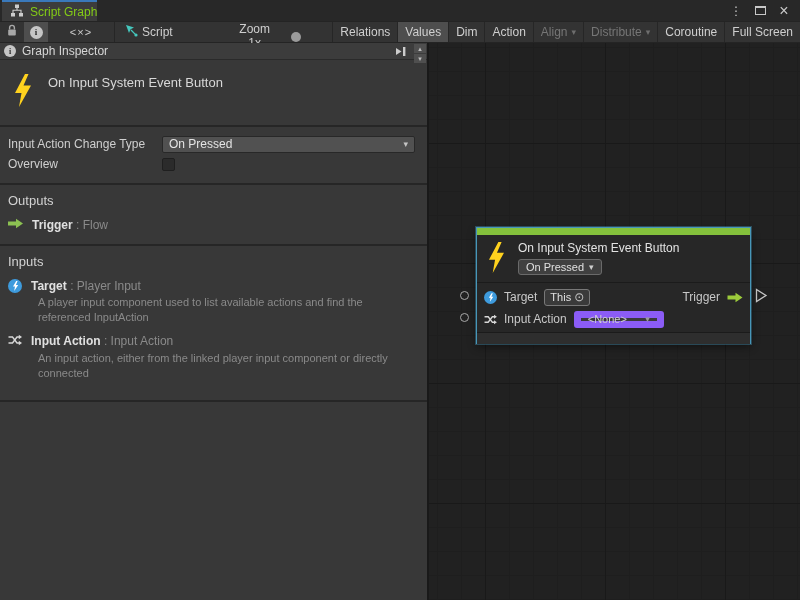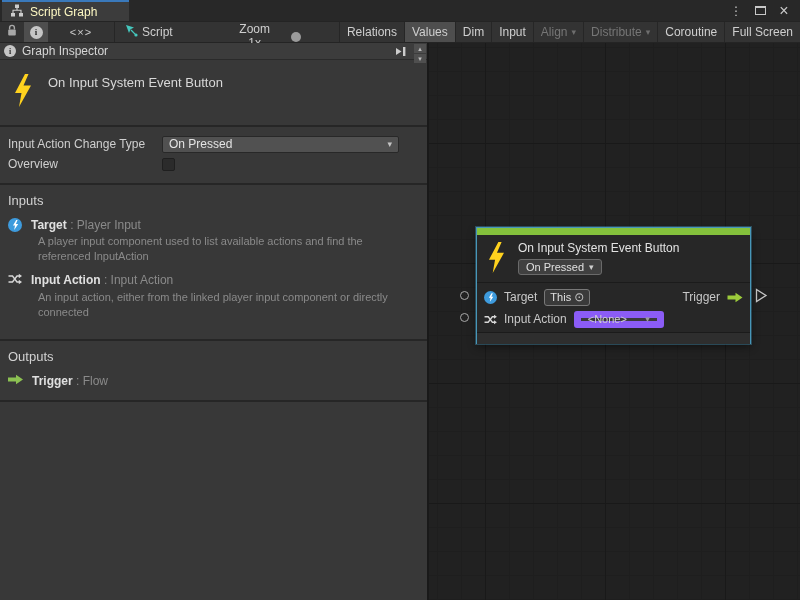--- a/index.html
+++ b/index.html
@@ -2,22 +2,22 @@
 <html><head>
 <meta charset="utf-8">
 <style>
   * { margin:0; padding:0; box-sizing:border-box; }
   html,body { width:800px; height:600px; background:#282828; overflow:hidden;
     font-family:"Liberation Sans", sans-serif; -webkit-font-smoothing:antialiased; }
   .app { position:relative; width:800px; height:600px; display:flex; flex-direction:column; background:#282828; }
 
   
   .tabbar { height:21px; background:#282828; display:flex; align-items:stretch; flex:none; }
-  .tab { display:flex; align-items:center; gap:6px; padding:0 32px 0 8px; background:#3c3c3c;
-    border-top:2px solid #3a79bb; color:#fef9c3; font-size:12px; margin-left:2px; }
+  .tab { display:flex; align-items:center; gap:6px; padding:0 0 0 8px; background:#3c3c3c;
+    border-top:2px solid #3a79bb; color:#84cc16; font-size:12px; margin-left:2px; }
   .tab svg { flex:none; }
   .win-controls { margin-left:auto; display:flex; align-items:center; gap:4px; padding-right:6px; color:#c8c8c8; }
   .win-btn { width:20px; height:18px; display:flex; align-items:center; justify-content:center; font-size:13px; color:#c8c8c8; }
   .win-btn.kebab { font-size:12px; letter-spacing:0; }
   .maxi { width:11px; height:9px; border:1.5px solid #c8c8c8; border-top-width:2.5px; }
 
   
   .toolbar { height:22px; background:#333333; border-top:1px solid #242424; border-bottom:1px solid #242424;
     display:flex; align-items:stretch; font-size:12px; color:#cfcfcf; flex:none; }
   .tbtn { display:flex; align-items:center; justify-content:center; padding:0 7px; gap:4px; white-space:nowrap; }
@@ -46,21 +46,21 @@
     gap:6px; padding:0 4px; font-size:12px; color:#d6d6d6; flex:none; }
   .insp-header .info-badge { width:12px; height:12px; font-size:8px; }
   .dock-btn { margin-left:auto; margin-right:16px; display:flex; align-items:center; }
   .scroll-arrows { position:absolute; top:1px; right:1px; width:12px; display:flex; flex-direction:column; gap:1px; z-index:5; }
   .scroll-arrows div { height:9px; background:#4f4f4f; color:#bdbdbd; font-size:7px; line-height:9px; text-align:center; }
 
   .title-block { display:flex; align-items:flex-start; padding:12px 12px 14px 12px; gap:15px; border-bottom:2px solid #262626; }
   .title-block .bolt { margin-top:2px; }
   .graph-title { font-size:13px; color:#d8d8d8; padding-top:3px; }
 
-  .fields { padding:7px 28px 9px 8px; border-bottom:2px solid #262626; }
+  .fields { padding:7px 12px 9px 8px; border-bottom:2px solid #262626; }
   .field-row { display:flex; align-items:center; height:20px; font-size:12px; }
   .field-label { width:154px; flex:none; color:#cfcfcf; }
   .dropdown { flex:1; height:17px; background:#515151; border:1px solid #282828; border-radius:2px;
     display:flex; align-items:center; padding:0 6px; color:#e4e4e4; font-size:12px; }
   .dropdown .dd-arrow { margin-left:auto; color:#c4c4c4; }
   .checkbox { width:13px; height:13px; background:#2b2b2b; border:1px solid #1f1f1f; border-radius:2px; }
 
   .section { padding:8px 10px 10px 8px; border-bottom:2px solid #262626; }
   .section-title { font-size:13px; color:#d2d2d2; margin-bottom:10px; }
   .port-doc { margin-bottom:8px; }
@@ -171,21 +171,21 @@
       <div class="tbtn">
           <span>Relations</span>
         </div>
       <div class="tbtn active">
           <span>Values</span>
         </div>
       <div class="tbtn">
           <span>Dim</span>
         </div>
       <div class="tbtn">
-          <span>Input</span>
+          <span>Action</span>
         </div>
       <div class="tbtn disabled">
         <span>Align</span>
         <span class="dd-arrow">▾</span>
       </div>
       <div class="tbtn disabled">
         <span>Distribute</span>
         <span class="dd-arrow">▾</span>
       </div>
       <div class="tbtn">
@@ -232,20 +232,36 @@
             <span class="dd-arrow">▾</span>
           </div>
         </div>
         <div class="field-row">
           <span class="field-label">Overview</span>
           <div class="checkbox"></div>
         </div>
       </div>
 
       <div class="section">
+        <div class="section-title">Outputs</div>
+        <div class="port-doc" style="margin-bottom:2px;">
+          <div class="port-head">
+            <span style="width:15px;flex:none;">
+              <svg width="15" height="11" viewBox="0 0 15 11">
+                  <path d="M0 3.6 H8 V0.8 L15 5.5 L8 10.2 V7.4 H0 Z" fill="#8cc152"></path>
+                </svg>
+            </span>
+            <span>
+              <span class="port-name">Trigger</span><span class="port-type"> : </span><span class="port-type">Flow</span>
+            </span>
+          </div>
+        </div>
+      </div>
+
+      <div class="section">
         <div class="section-title">Inputs</div>
 
         <div class="port-doc">
           <div class="port-head">
             <span class="target-badge">
               <svg width="7" height="10" viewBox="0 0 7 10">
                   <path d="M4.2 0 L1 5.4 H3 L2.2 10 L6.2 4 H3.9 L5.6 0 Z" fill="#ffffff"></path>
                 </svg>
             </span>
             <span>
@@ -263,36 +279,20 @@
                 <path d="M0.5 9 H4.5 L9 3 H11.5" stroke="#d8d8d8" stroke-width="1.4" fill="none"></path>
                 <path d="M10.8 0.8 L14 3 L10.8 5.2 Z" fill="#d8d8d8"></path>
                 <path d="M10.8 6.8 L14 9 L10.8 11.2 Z" fill="#d8d8d8"></path>
               </svg>
             </span>
             <span>
               <span class="port-name">Input Action</span><span class="port-type"> : </span><span class="port-type">Input Action</span>
             </span>
           </div>
           <div class="port-desc">An input action, either from the linked player input component or directly connected</div>
-        </div>
-      </div>
-
-      <div class="section">
-        <div class="section-title">Outputs</div>
-        <div class="port-doc" style="margin-bottom:2px;">
-          <div class="port-head">
-            <span style="width:15px;flex:none;">
-              <svg width="15" height="11" viewBox="0 0 15 11">
-                  <path d="M0 3.6 H8 V0.8 L15 5.5 L8 10.2 V7.4 H0 Z" fill="#8cc152"></path>
-                </svg>
-            </span>
-            <span>
-              <span class="port-name">Trigger</span><span class="port-type"> : </span><span class="port-type">Flow</span>
-            </span>
-          </div>
         </div>
       </div>
 
       <div class="filler"></div>
     </div>
 
     <div class="canvas">
 
       <div class="port-circle pc1"></div>
       <div class="port-circle pc2"></div>

